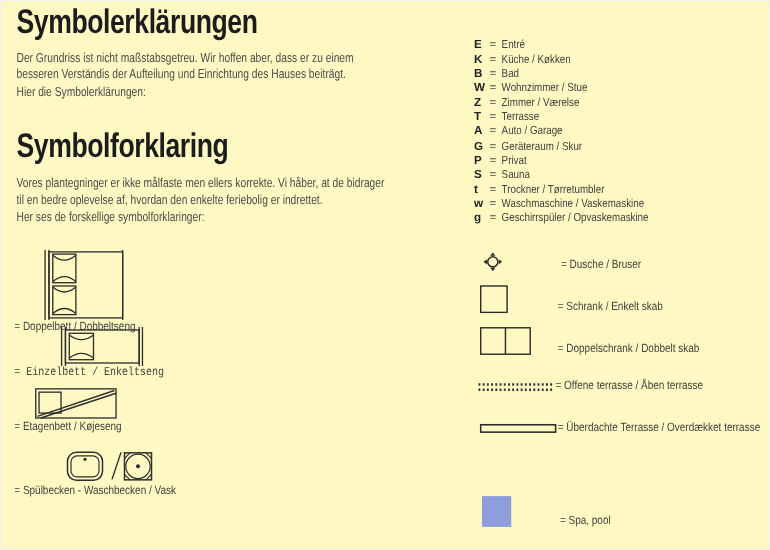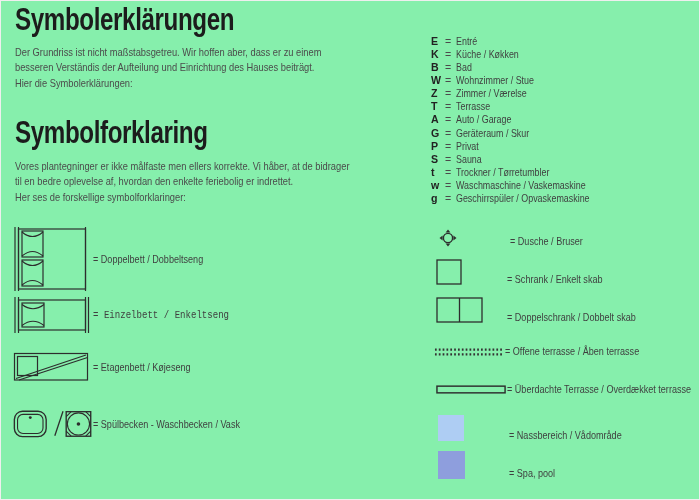--- a/index.html
+++ b/index.html
@@ -1,17 +1,17 @@
 <!DOCTYPE html>
 <html><head>
 <meta charset="utf-8">
 <style>
   html,body { margin:0; padding:0; background:#fff; }
   #page {
-    position:relative; width:700px; height:500px; background:#86efac;
+    position:relative; width:700px; height:500px; background:#fef9c3;
     font-family:"Liberation Sans", sans-serif; color:#3f3f3f; overflow:hidden;
     border:1px solid #efefef; box-sizing:border-box;
   }
   .h-title {
     position:absolute; left:14px; white-space:nowrap;
     font-size:31px; font-weight:700; letter-spacing:-0.5px; color:#1c1c1c;
     transform:scaleX(0.78); transform-origin:0 0; line-height:30px;
   }
   .para {
     position:absolute; left:14px; font-size:11.8px; line-height:15.3px;
@@ -21,21 +21,21 @@
     display:inline-block; transform:scaleX(0.84); transform-origin:0 50%;
     white-space:nowrap;
   }
   
   #abbrev { position:absolute; left:430px; top:33px; }
   .ab-row { display:flex; height:13.15px; align-items:center; font-size:10.6px; }
   .ab-letter { width:14px; font-weight:700; color:#222; }
   .ab-eq { width:11px; color:#4b4b4b; }
   .ab-label { color:#3f3f3f; }
   
-  .lrow { position:absolute; left:12px; display:flex; align-items:center; }
+  .lrow { position:absolute; left:12px; display:flex; align-items:center;flex-direction:column; }
   .lrow .sym { width:80px; display:flex; align-items:center; }
   .rrow { position:absolute; left:432px; display:flex; align-items:flex-end; }
   .rrow .sym { width:71px; display:flex; align-items:center; padding-left:0; }
   .lbl { font-size:10.8px; color:#3f3f3f; }
   svg { display:block; }
   .stroke { stroke:#2d2d2d; fill:none; stroke-width:1.2; }
   .filldark { fill:#2d2d2d; stroke:none; }
 </style>
 </head>
 <body>
@@ -234,28 +234,20 @@
 
   <div class="rrow" style="top:378px;height:16px;">
     <div class="sym" style="padding-left:3px;">
       <svg width="74" height="11" viewBox="0 0 74 11">
         <rect class="stroke" x="1" y="2" width="71" height="7" style="stroke-width:1.5"></rect>
       </svg>
     </div>
     <div class="lbl"><span class="cond">= Überdachte Terrasse / Overdækket terrasse</span></div>
   </div>
 
-  <div class="rrow" style="top:414px;height:26px;">
-    <div class="sym" style="padding-left:5px;">
-      <svg width="26" height="26" viewBox="0 0 26 26">
-        <rect x="0" y="0" width="26" height="26" fill="#aecdf3"></rect>
-      </svg>
-    </div>
-    <div class="lbl"><span class="cond">= Nassbereich / Vådområde</span></div>
-  </div>
 
   <div class="rrow" style="top:450px;height:28px;">
     <div class="sym" style="padding-left:5px;">
       <svg width="27" height="28" viewBox="0 0 27 28">
         <rect x="0" y="0" width="27" height="28" fill="#8e9edd"></rect>
       </svg>
     </div>
     <div class="lbl"><span class="cond">= Spa, pool</span></div>
   </div>
 

